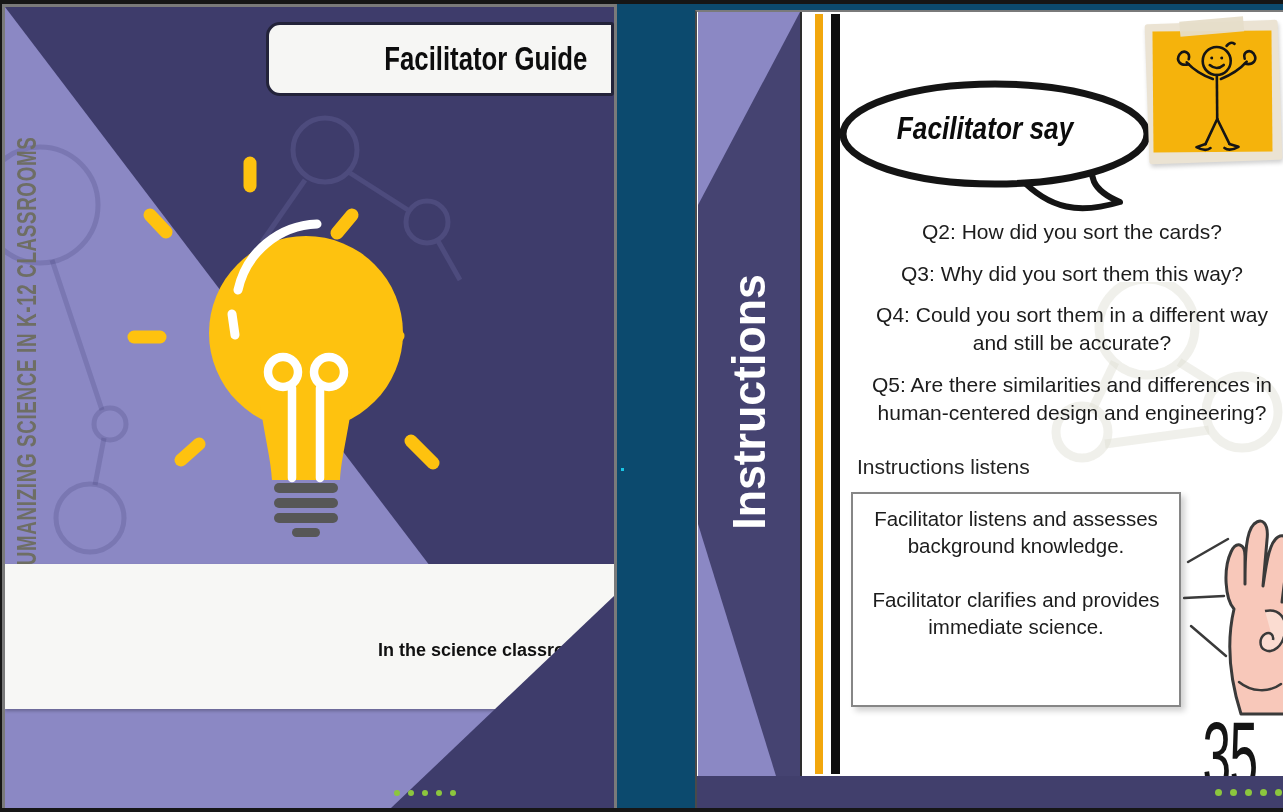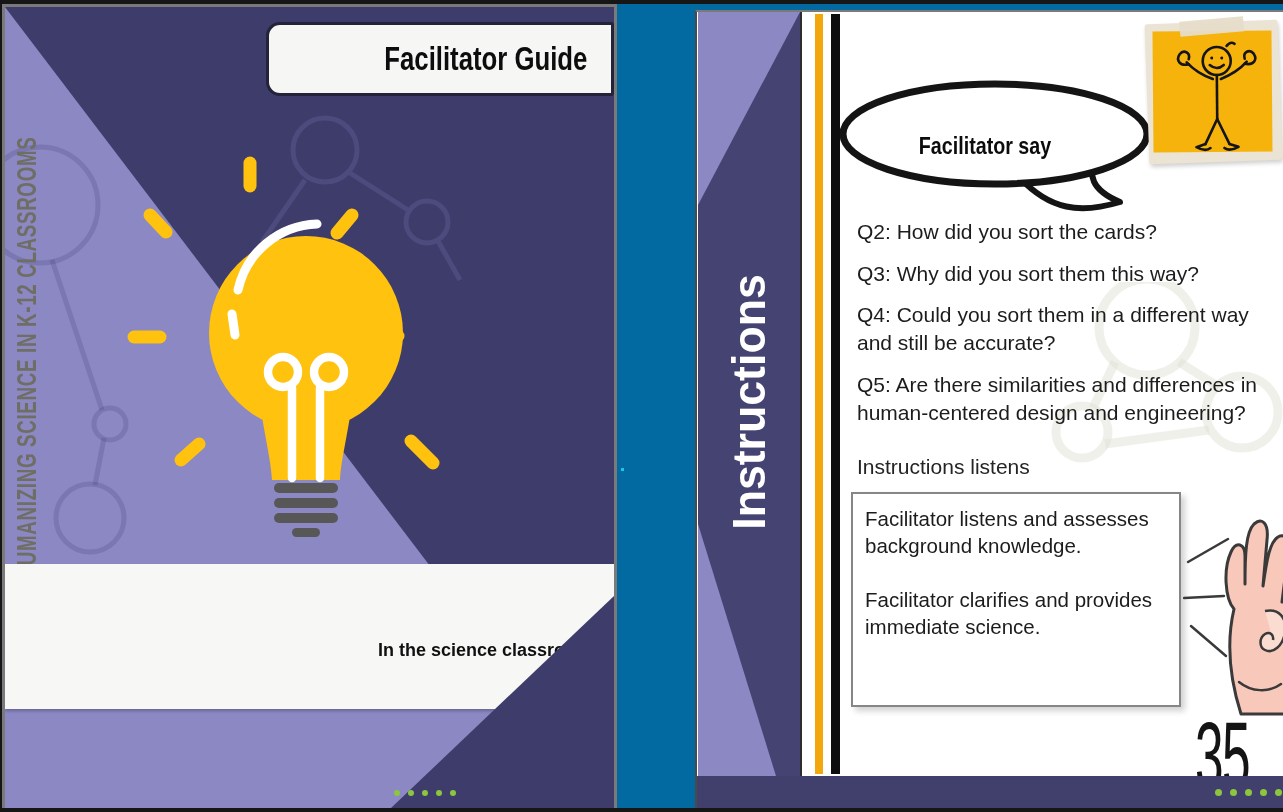--- a/index.html
+++ b/index.html
@@ -1,18 +1,18 @@
 <!DOCTYPE html>
 <html><head>
 <meta charset="utf-8">
 <style>
   html,body{margin:0;padding:0;background:#ffffff;}
   *{box-sizing:border-box;}
-  .screen{position:relative;width:1283px;height:812px;background:#0369a1;overflow:hidden;
-          font-family:"Liberation Sans",sans-serif;}
+  .screen{position:relative;width:1283px;height:812px;background:#0c4a6e;overflow:hidden;
+          font-family:"Liberation Sans",sans-serif;text-align:center;}
   .topbar{position:absolute;left:0;top:0;width:1283px;height:4px;background:#161616;}
   .left-edge{position:absolute;left:0;top:0;width:2px;height:812px;background:#161616;}
   .bottom-strip{position:absolute;left:0;top:808px;width:1283px;height:4px;background:#161616;}
 
   
   .page-left{position:absolute;left:2px;top:4px;width:615px;height:804px;
              border:3px solid #7a7a7a;border-bottom:none;background:#3e3c6b;overflow:hidden;}
   .cover{position:absolute;inset:0;}
   .cover-light-tri{position:absolute;left:0;top:0;width:609px;height:801px;background:#8b88c4;
              clip-path:polygon(0 0,0 100%,100% 100%);}
@@ -44,22 +44,22 @@
   .sidebar .tri-top{position:absolute;left:0;top:0;width:100%;height:193px;background:#8b88c4;
              clip-path:polygon(0 0,100% 0,0 100%);}
   .sidebar .tri-bottom{position:absolute;left:0;bottom:0;width:78px;height:252px;background:#8b88c4;
              clip-path:polygon(0 0,0 100%,100% 100%);}
   .sidebar-label{left:50px;top:390px;font-weight:bold;font-size:47px;color:#ffffff;}
   .sidebar-label span{display:inline-block;transform:scaleX(0.95);transform-origin:center;}
   .stripe-y{position:absolute;left:118px;top:2px;width:8px;height:760px;background:#f2a70d;}
   .stripe-k{position:absolute;left:134px;top:2px;width:9px;height:760px;background:#0e0e0e;}
 
   .bubble-svg{position:absolute;left:138px;top:66px;}
-  .bubble-label{position:absolute;left:288px;top:134px;transform:translate(-50%,-50%);
-             font-weight:bold;font-size:24px;color:#0c0c0c;white-space:nowrap;}
+  .bubble-label{position:absolute;left:288px;top:116px;transform:translate(-50%,-50%);
+             font-weight:bold;font-size:32px;color:#0c0c0c;white-space:nowrap;font-style:italic;}
   .bubble-label span{display:inline-block;transform:scaleX(0.82);transform-origin:center;}
 
   .sticky{position:absolute;left:450px;top:10px;width:133px;height:140px;transform:rotate(-2deg);
              background:#ebe3d3;border-radius:3px;box-shadow:1px 3px 4px rgba(0,0,0,0.18);}
   .sticky .inner{position:absolute;left:6px;top:9px;right:8px;bottom:10px;background:#f5b30c;transform:rotate(1.5deg);}
   .sticky .tape{position:absolute;top:-3px;left:50%;width:64px;height:15px;background:#e6ddc9;
              transform:translateX(-50%) rotate(-3deg);opacity:0.95;}
 
   .watermark{position:absolute;left:330px;top:270px;opacity:0.5;}
 

